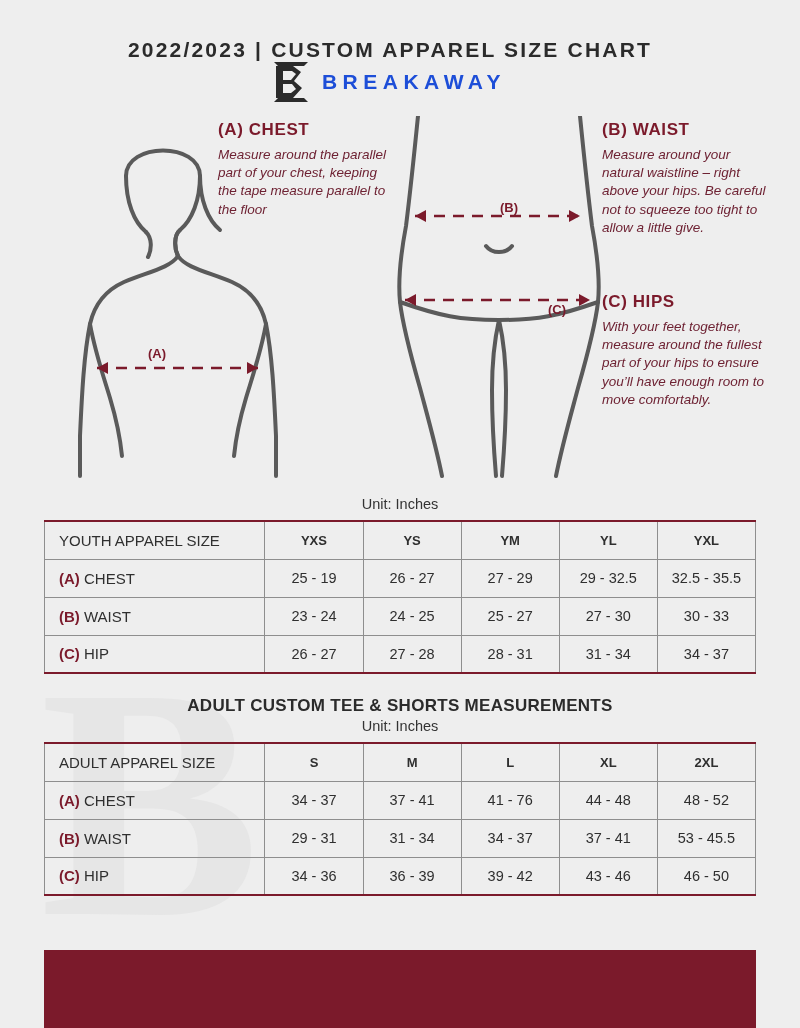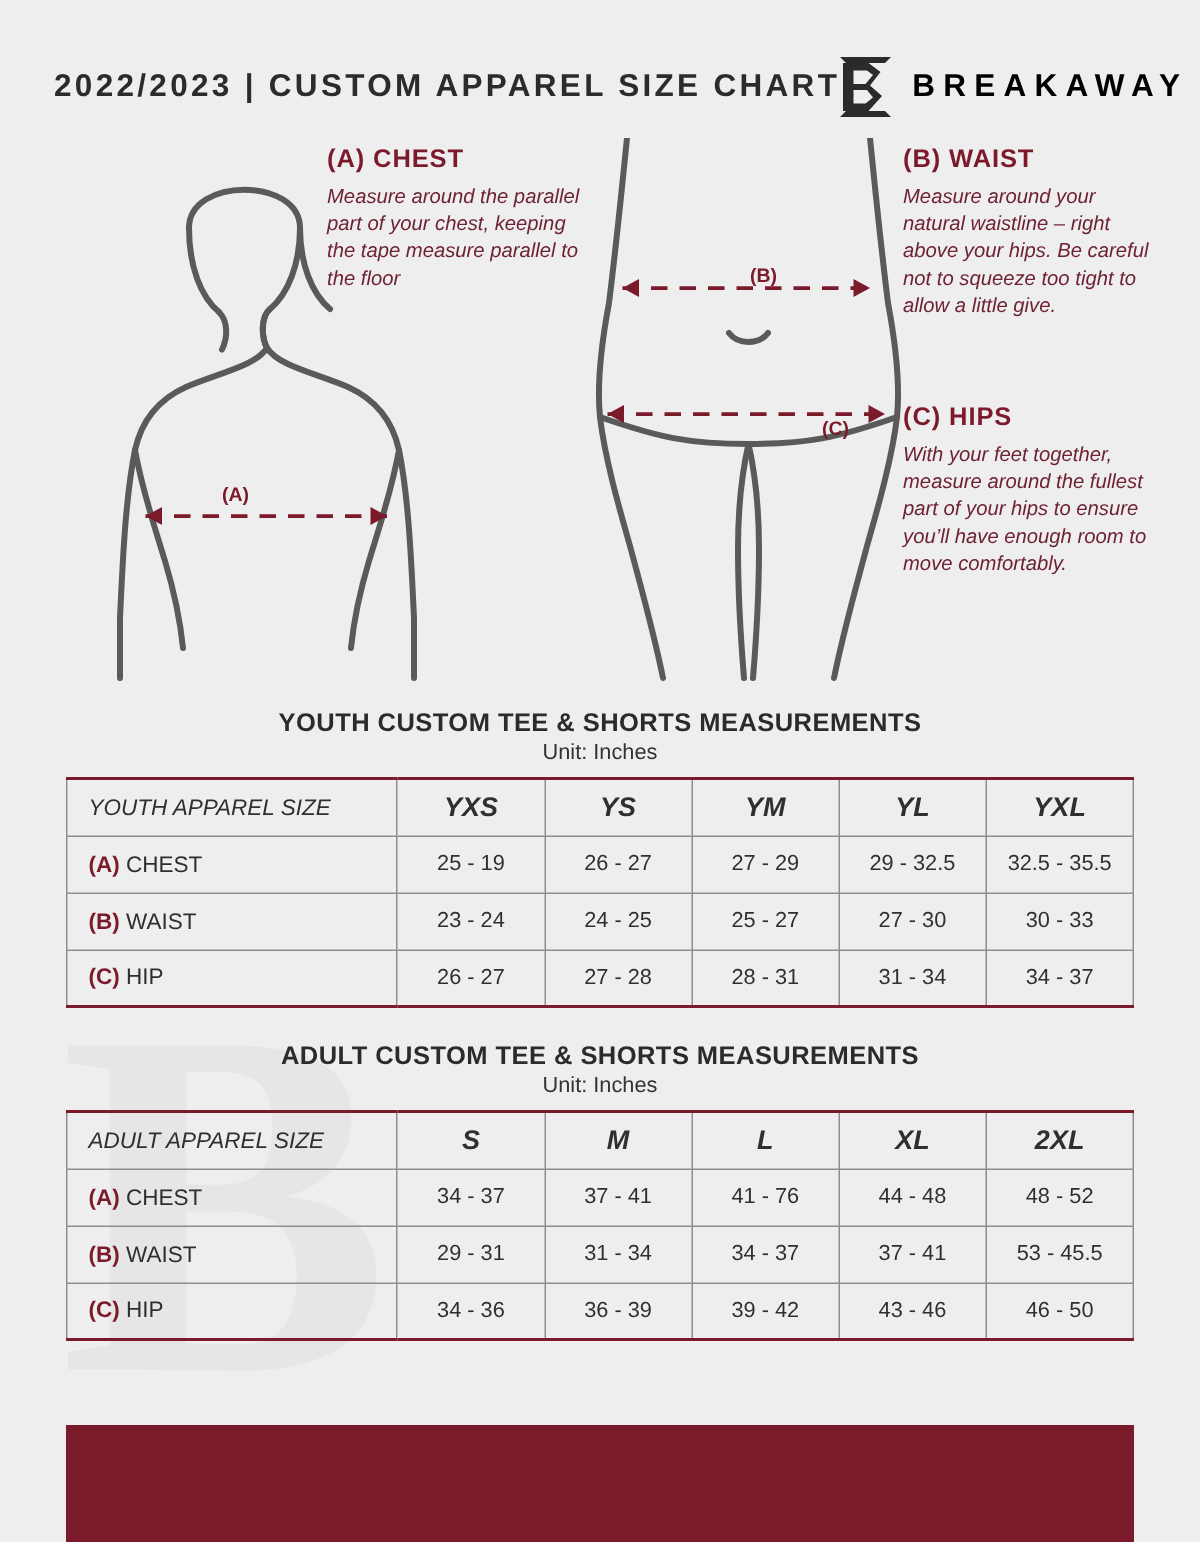--- a/index.html
+++ b/index.html
@@ -36,21 +36,22 @@
     z-index: 0;
   }
 
   
   .header {
     position: relative;
     z-index: 2;
     display: flex;
     align-items: center;
     justify-content: space-between;
-    padding: 38px 34px 0 36px;
+    padding: 38px 34px 0 14px;
+    flex-direction: column;
   }
   .header-title {
     font-size: 21px;
     font-weight: bold;
     letter-spacing: 2.2px;
     color: #2b2b2b;
     white-space: nowrap;
   }
   .brand {
     display: flex;
@@ -59,21 +60,21 @@
   }
   .brand-mark {
     width: 34px;
     height: 40px;
     position: relative;
   }
   .brand-name {
     font-size: 21px;
     font-weight: bold;
     letter-spacing: 5.5px;
-    color: #000000;
+    color: #1d4ed8;
   }
 
   
   .figures {
     position: relative;
     z-index: 2;
     height: 370px;
     margin-top: 14px;
   }
   .fig-svg {
@@ -136,29 +137,28 @@
     text-align: center;
     padding: 0 4px;
   }
   table th.rowhead, table td.rowhead {
     text-align: left;
     padding-left: 14px;
     font-size: 15px;
   }
   thead th {
     font-weight: bold;
-    font-size: 18px;
+    font-size: 13px;
   }
   thead th.rowhead {
     font-weight: normal;
     font-size: 15px;
   }
   .tbl-top-rule {
     border-top: 2px solid #7b1a2b !important;
-    font-style: italic;
   }
   .tbl-bottom-rule td {
     border-bottom: 2px solid #7b1a2b !important;
   }
   .lbl {
     color: #7b1a2b;
     font-weight: bold;
   }
   .rowlabel {
     font-size: 15px;
@@ -259,21 +259,20 @@
       <div class="c-body">Measure around your natural waistline – right above your hips. Be careful not to squeeze too tight to allow a little give.</div>
     </div>
 
     <div class="callout" id="callout-hips">
       <div class="c-title">(C) HIPS</div>
       <div class="c-body">With your feet together, measure around the fullest part of your hips to ensure you’ll have enough room to move comfortably.</div>
     </div>
   </div>
 
   <div class="table-block">
-    <div class="table-title">YOUTH CUSTOM TEE &amp; SHORTS MEASUREMENTS</div>
     <div class="table-unit">Unit: Inches</div>
     <table>
       <colgroup>
         <col style="width:31%">
           <col style="width:13.8%">
           <col style="width:13.8%">
           <col style="width:13.8%">
           <col style="width:13.8%">
           <col style="width:13.8%">
       </colgroup>

